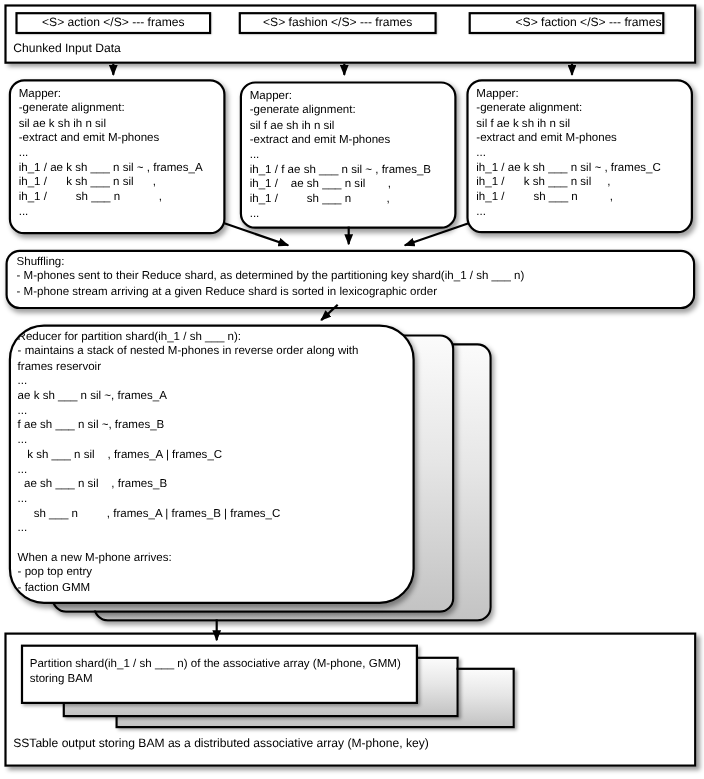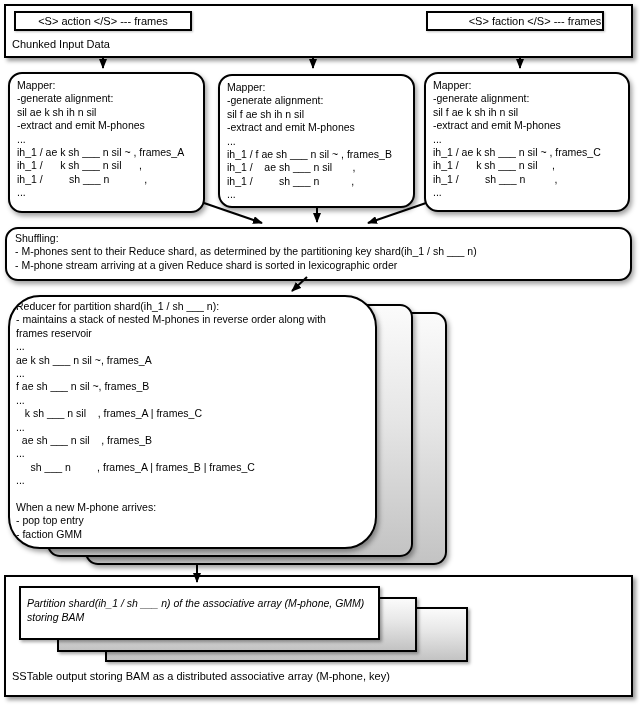--- a/index.html
+++ b/index.html
@@ -15,31 +15,34 @@
   .ln{white-space:pre;min-height:13.4px;}
   .chip{
     position:absolute;top:5px;height:20px;box-sizing:border-box;border:2px solid #000;
     background:#fff;display:flex;align-items:center;justify-content:center;
     font-size:11px;box-shadow:1px 1px 2px rgba(0,0,0,.25);
   }
   .caption{position:absolute;font-size:11px;}
   .mapper{padding:5px 3px 0 7px;border-radius:14px;}
   .reducer-front{padding:3px 3px 0 6px;border-radius:32px;}
   .shuffle{padding:3px 3px 0 8px;}
-  .partition-front{padding:8px 10px 0 6px;font-size:10.5px;line-height:14px;font-style:italic;}
+  .partition-front{padding:8px 10px 0 6px;font-size:10.5px;line-height:14px;}
   svg.arrows{position:absolute;left:0;top:0;pointer-events:none;}
 </style>
 </head>
 <body>
 
 <div id="canvas">
 
   <div class="box sq" style="left:4px;top:4px;width:629px;height:54px;">
     <div class="chip" style="left:8px;width:178px;">
       <span>&lt;S&gt; action &lt;/S&gt; --- frames</span>
+    </div>
+    <div class="chip" style="left:211px;width:180px;">
+      <span>&lt;S&gt; fashion &lt;/S&gt; --- frames</span>
     </div>
     <div class="chip" style="left:420px;width:178px;padding-left:40px;">
       <span>&lt;S&gt; faction &lt;/S&gt; --- frames</span>
     </div>
     <div class="caption" style="left:6px;top:32px;">Chunked Input Data</div>
   </div>
 
   <div class="box rounded txt mapper" style="left:8px;top:72px;width:197px;height:141px;">
     <div class="ln">Mapper:</div>
     <div class="ln">-generate alignment:</div>

